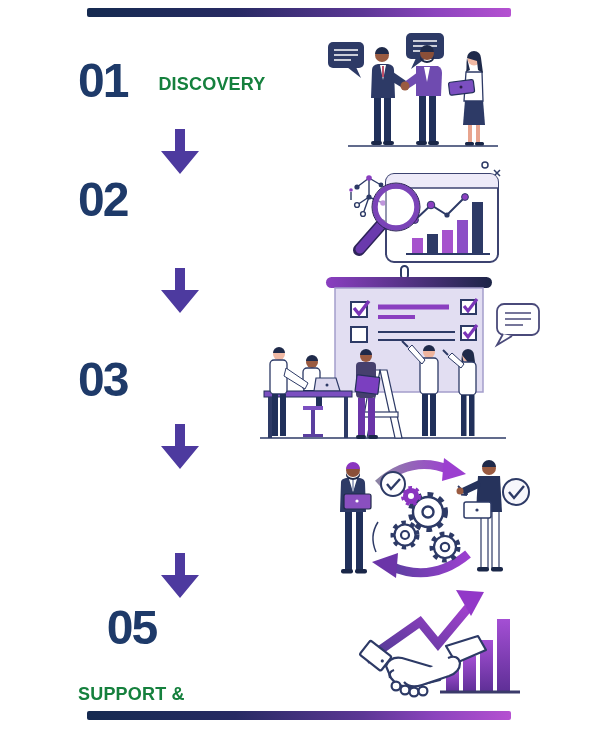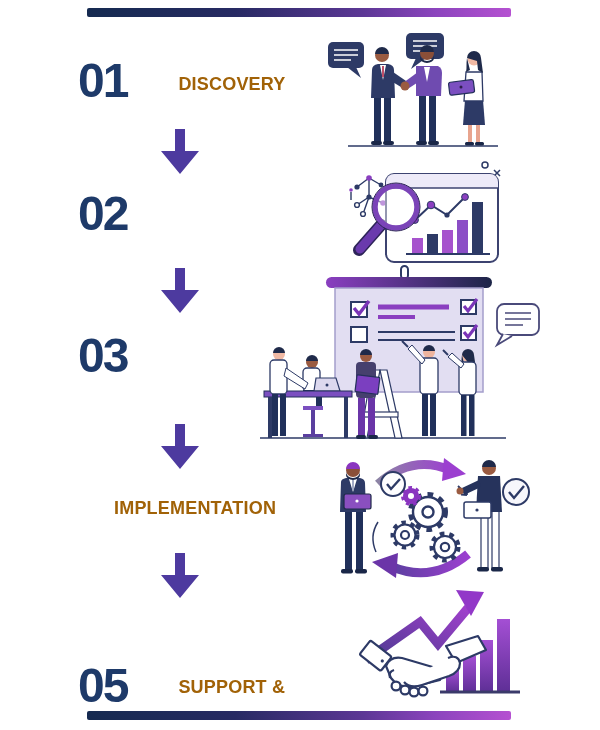--- a/index.html
+++ b/index.html
@@ -7,27 +7,27 @@
     width:600px;height:730px;background:#ffffff;position:relative;overflow:hidden;
     font-family:"Liberation Sans","DejaVu Sans",sans-serif;
   }
   .grad-bar{
     position:absolute;left:87px;width:424px;height:9px;border-radius:2px;
     background:linear-gradient(90deg,#152a50 0%,#272a63 35%,#5c3795 65%,#8b44bd 82%,#b551d1 100%);
   }
   .grad-bar.top{top:8px;}
   .grad-bar.bottom{top:711px;}
   .step{
-    position:absolute;left:78px;display:flex;align-items:center;gap:15px;color:#1e3a69;
+    position:absolute;left:78px;display:flex;align-items:center;gap:31px;color:#1e3a69;
   }
   .step .num{
     font-size:48px;font-weight:800;letter-spacing:-2px;line-height:1;color:#1e3a69;
   }
   .step .label{
-    font-size:18px;font-weight:700;letter-spacing:0.2px;line-height:19px;padding-top:7px;color:#a16207;margin-left:36px;
+    font-size:18px;font-weight:700;letter-spacing:0.2px;line-height:19px;padding-top:7px;color:#15803d;
   }
   .step.two-line .label{padding-top:2px;text-align:right;}
   .down-arrow{position:absolute;left:161px;width:38px;height:45px;}
   .illus{position:absolute;}
   svg{display:block;}
 </style>
 </head>
 <body>
 
 <div class="grad-bar top"></div>
@@ -89,21 +89,21 @@
     <circle cx="156" cy="29" r="6.5" fill="#f0b9a4"></circle>
     <path d="M149,28 a7,7 0 0 1 14,0 l2,15 -5,-3 -1,-9 z" fill="#1f2a4a"></path>
     <path d="M149,28 c-1,6 0,10 -1,14 l4,-2 z" fill="#1f2a4a"></path>
   </g>
 </svg>
 
 <svg class="down-arrow" style="top:129px;" width="38" height="45" viewBox="0 0 38 45">
   <path d="M14,0 h10 v22 h14 L19,45 L0,22 h14 Z" fill="#4d3a9f"></path>
 </svg>
 
-<div class="step" style="top:190px;">
+<div class="step" style="top:176px;">
   <div class="num">02</div>
 </div>
 <svg class="illus" style="left:338px;top:156px;" width="176" height="114" viewBox="0 0 176 114">
 
   <g stroke="#2d3a66" stroke-width="1.4" fill="none">
     <path d="M19,31 L31,22 L43,29 M31,22 L31,41 M19,49 L31,41 L45,47 M25,58 L31,41"></path>
     <path d="M13,36 v8 M49,33 v8"></path>
     <circle cx="19" cy="31" r="2.6" fill="#2d3a66" stroke="none"></circle>
     <circle cx="31" cy="22" r="2.8" fill="#8a3fc0" stroke="none"></circle>
     <circle cx="43" cy="29" r="2.4" fill="#2d3a66" stroke="none"></circle>
@@ -143,21 +143,21 @@
     <line x1="43" y1="69" x2="22" y2="93" stroke="#6a3aad" stroke-width="9" stroke-linecap="round"></line>
     <circle cx="58" cy="51" r="21" fill="rgba(255,255,255,0.45)" stroke="#7b44b8" stroke-width="5.5"></circle>
     <circle cx="58" cy="51" r="24" fill="none" stroke="#2d2458" stroke-width="1"></circle>
   </g>
 </svg>
 
 <svg class="down-arrow" style="top:268px;" width="38" height="45" viewBox="0 0 38 45">
   <path d="M14,0 h10 v22 h14 L19,45 L0,22 h14 Z" fill="#4d3a9f"></path>
 </svg>
 
-<div class="step" style="top:332px;flex-direction:column;">
+<div class="step" style="top:356px;flex-direction:column;">
   <div class="num">03</div>
 </div>
 <svg class="illus" style="left:256px;top:264px;" width="288" height="182" viewBox="0 0 288 182">
   <defs>
     <linearGradient id="railGrad" x1="0" y1="0" x2="1" y2="0">
       <stop offset="0" stop-color="#8a3fc0"></stop>
         <stop offset="1" stop-color="#1c2547"></stop>
     </linearGradient>
   </defs>
   <line x1="4" y1="174" x2="250" y2="174" stroke="#2d3a66" stroke-width="1.5"></line>
@@ -259,21 +259,20 @@
     <rect x="205" y="131" width="5.5" height="41" fill="#20305a"></rect>
     <rect x="213" y="131" width="5.5" height="41" fill="#20305a"></rect>
   </g>
 </svg>
 
 <svg class="down-arrow" style="top:424px;" width="38" height="45" viewBox="0 0 38 45">
   <path d="M14,0 h10 v22 h14 L19,45 L0,22 h14 Z" fill="#4d3a9f"></path>
 </svg>
 
 <div class="step" style="top:492px;">
-  <div class="label">IMPLEMENTATION</div>
 </div>
 <svg class="illus" style="left:316px;top:450px;" width="214" height="140" viewBox="0 0 214 140">
   <defs>
     <linearGradient id="swooshGrad" x1="0" y1="0" x2="1" y2="0">
       <stop offset="0" stop-color="#8d84a5"></stop>
         <stop offset="1" stop-color="#9c3fd0"></stop>
     </linearGradient>
     <linearGradient id="swooshGrad2" x1="1" y1="0" x2="0" y2="0">
       <stop offset="0" stop-color="#9c3fd0"></stop>
         <stop offset="1" stop-color="#5a3f9f"></stop>
@@ -345,21 +344,21 @@
     <circle cx="161" cy="60" r="1.6" fill="#2d3a66"></circle>
     <circle cx="173" cy="18" r="7" fill="#9a5b41"></circle>
     <path d="M166,17 a7,7 0 0 1 14,0 z" fill="#1f2a4a"></path>
   </g>
 </svg>
 
 <svg class="down-arrow" style="top:553px;" width="38" height="45" viewBox="0 0 38 45">
   <path d="M14,0 h10 v22 h14 L19,45 L0,22 h14 Z" fill="#4d3a9f"></path>
 </svg>
 
-<div class="step two-line" style="top:662px;">
+<div class="step two-line" style="top:604px;flex-direction:column;">
   <div class="num">05</div>
   <div class="label">
     <div>SUPPORT &amp;</div>
   </div>
 </div>
 <svg class="illus" style="left:350px;top:586px;" width="176" height="120" viewBox="0 0 176 120">
   <defs>
     <linearGradient id="growGrad" x1="0" y1="1" x2="1" y2="0">
       <stop offset="0" stop-color="#4a3a8f"></stop>
         <stop offset="1" stop-color="#a040cc"></stop>

